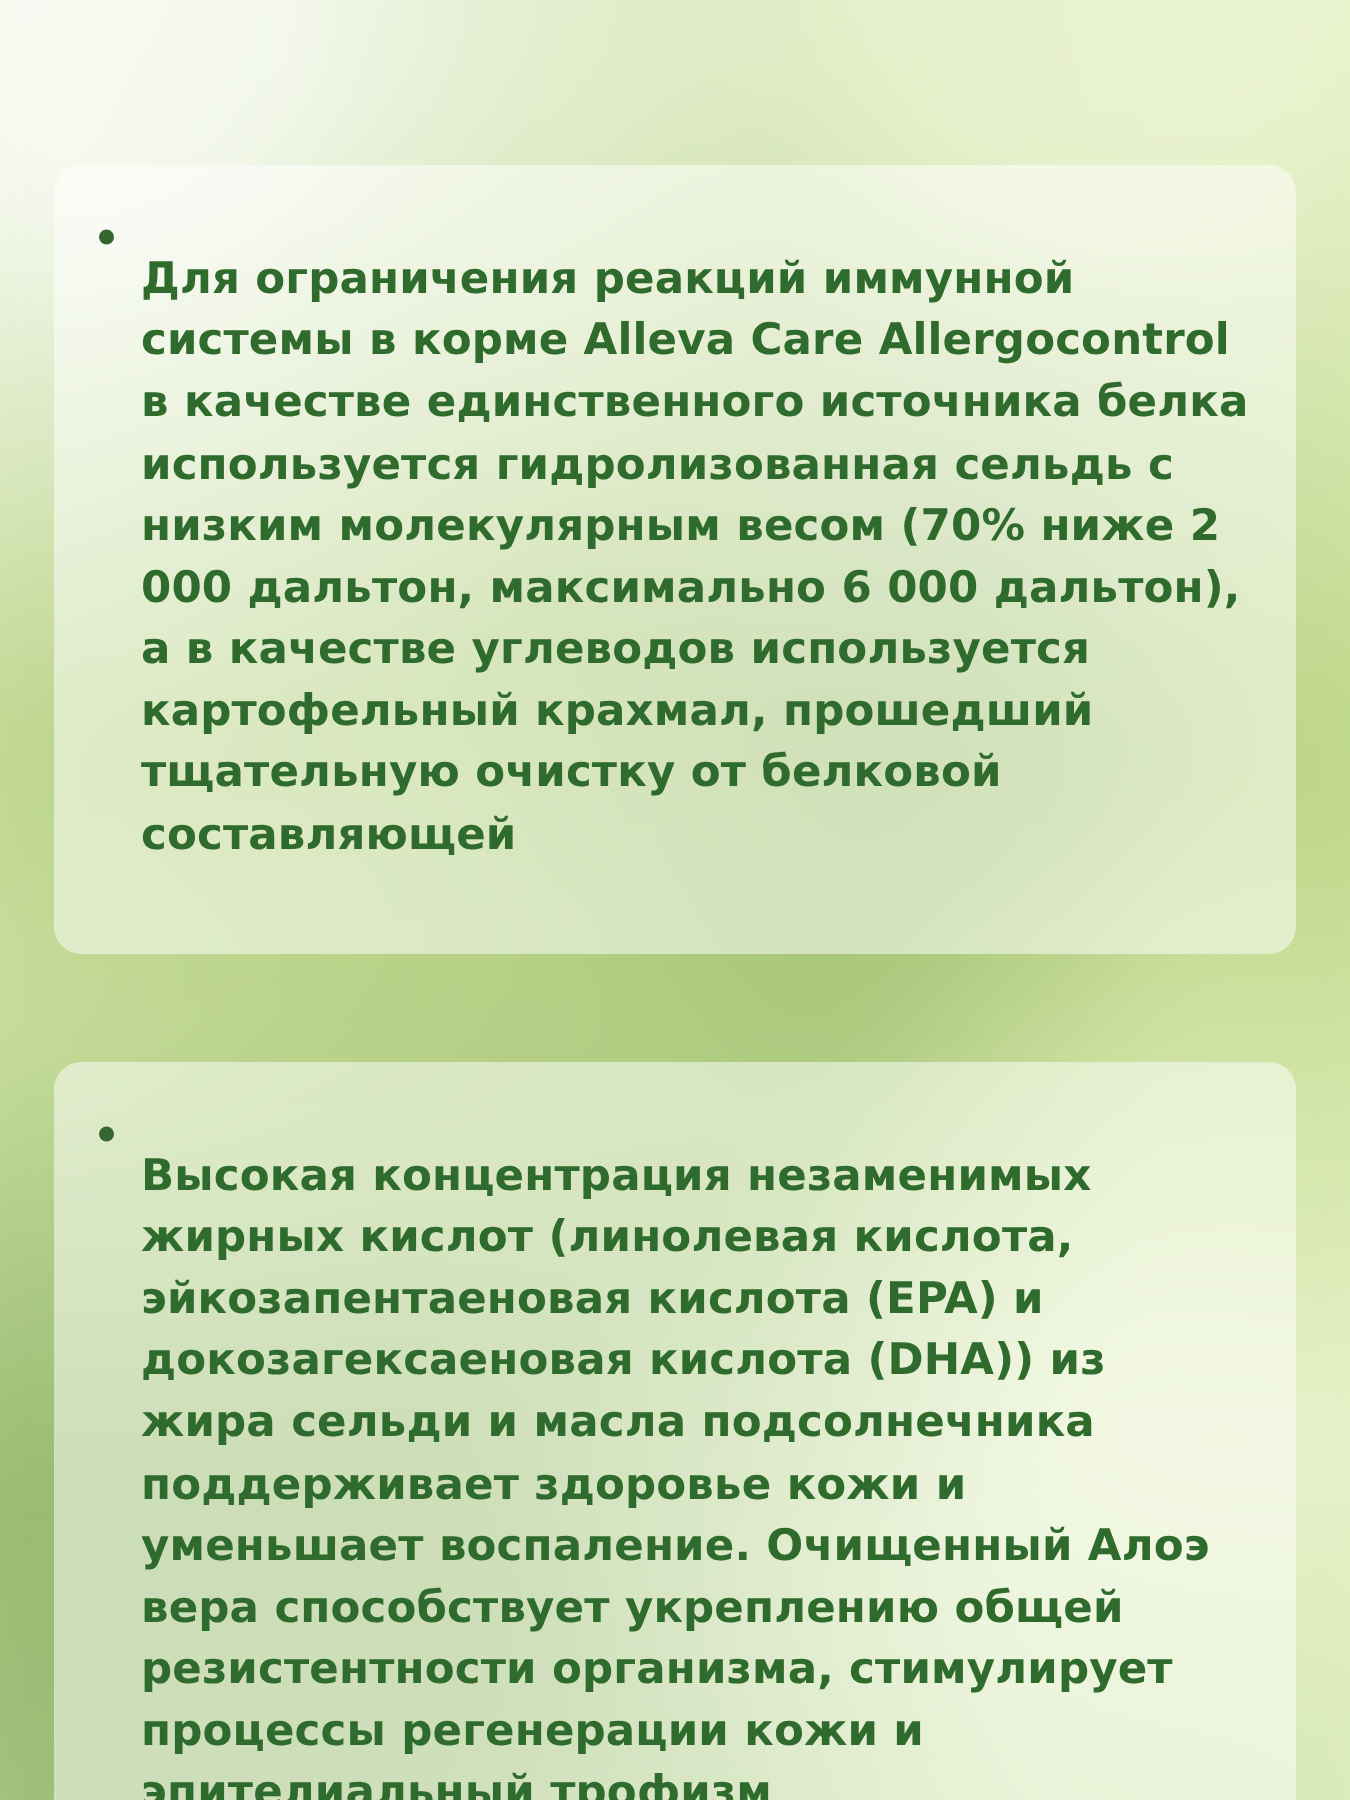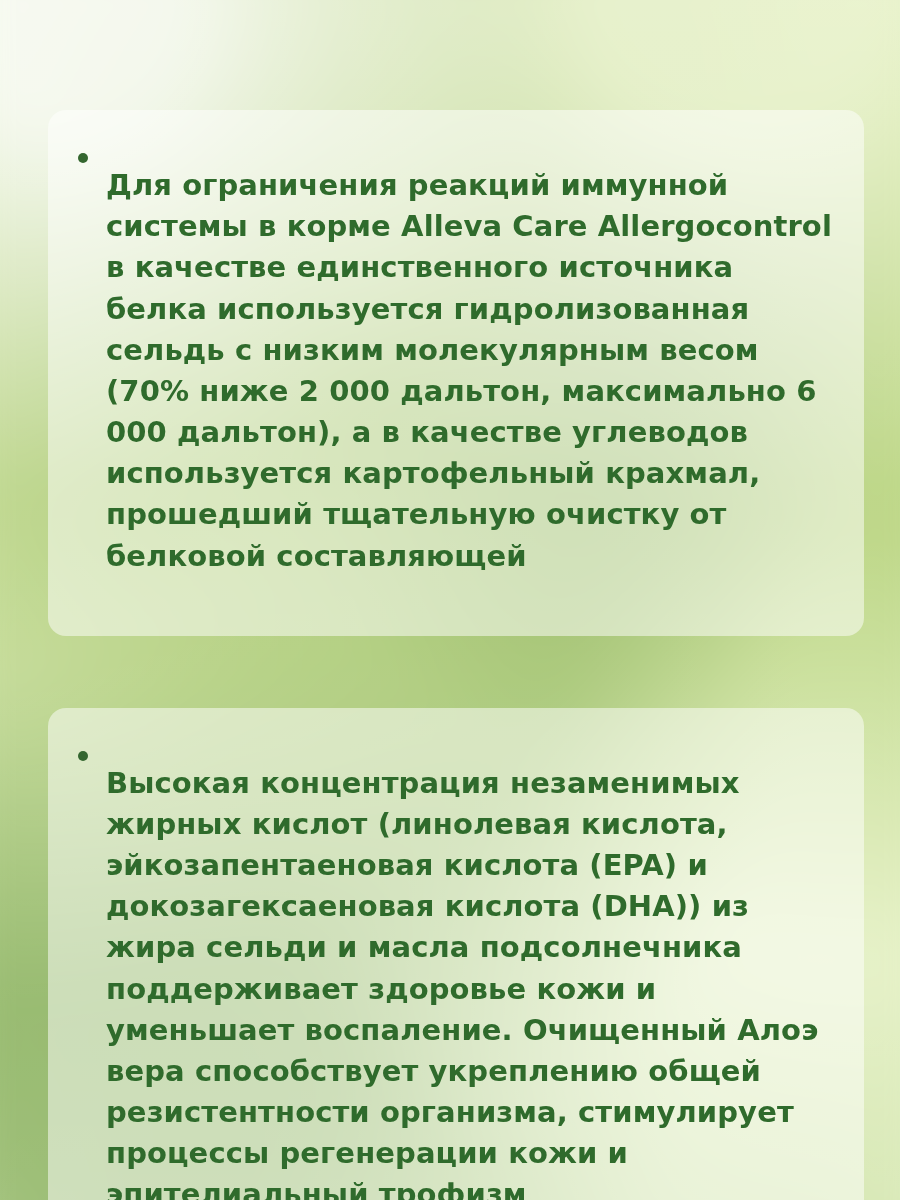--- a/index.html
+++ b/index.html
@@ -47,21 +47,21 @@
   .bg-veil {
     position: absolute;
     inset: 0;
     background: linear-gradient(180deg, rgba(255,255,255,0.18) 0%, rgba(255,255,255,0.05) 40%, rgba(255,255,255,0.16) 100%);
   }
 
   
   .content {
     position: absolute;
     inset: 0;
-    padding: 110px 36px 40px 48px;
+    padding: 110px 36px 40px 36px;
     box-sizing: border-box;
     display: flex;
     flex-direction: column;
     gap: 72px;
   }
 
   .card {
     background: rgba(255,255,255,0.50);
     border-radius: 18px;
     padding: 26px 30px 30px 30px;

